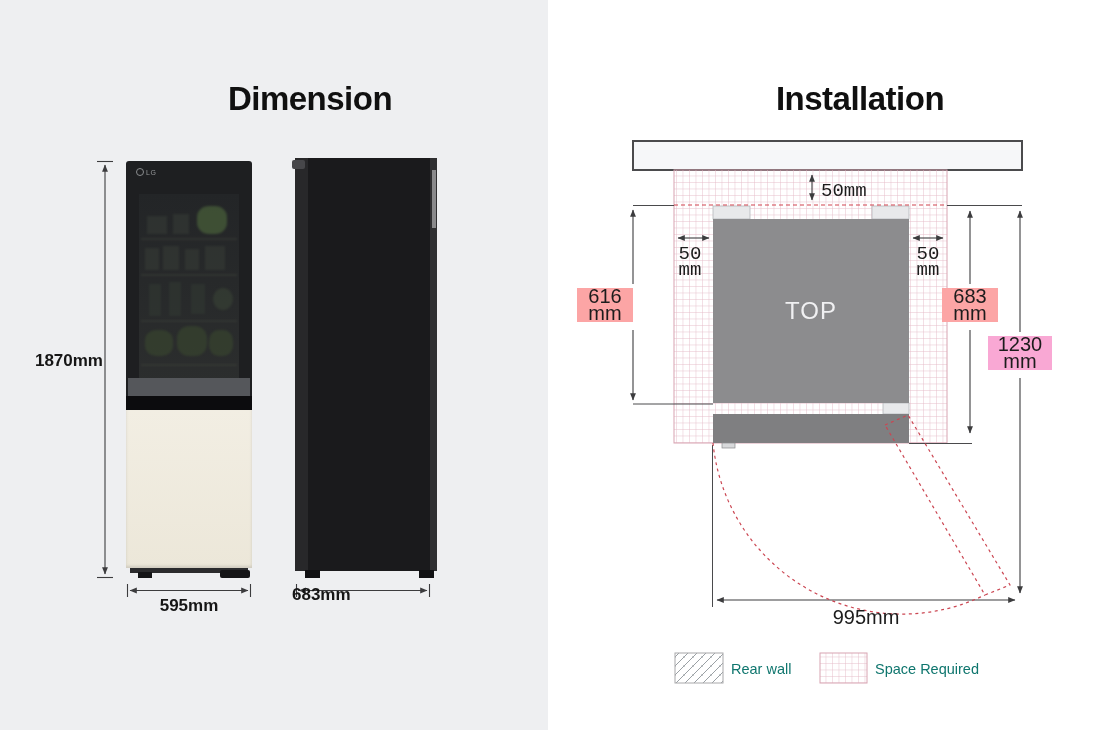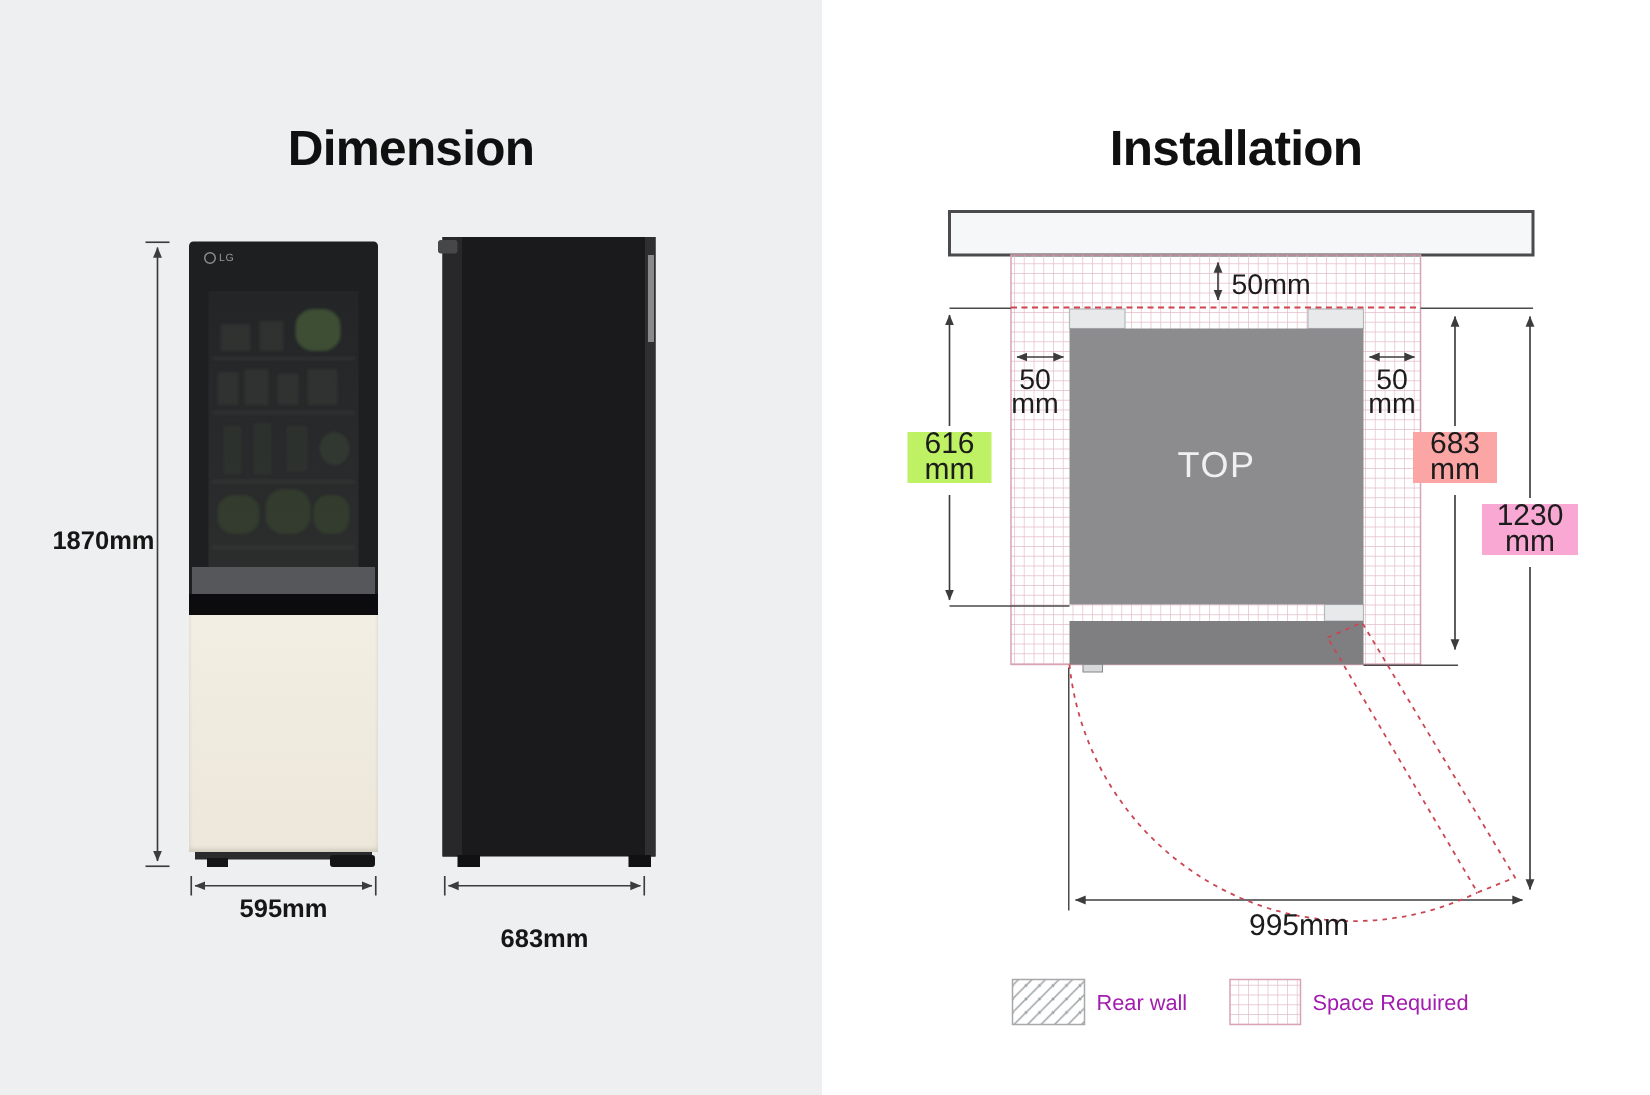--- a/index.html
+++ b/index.html
@@ -7,29 +7,29 @@
     width:1100px;height:730px;position:relative;overflow:hidden;
     font-family:"Liberation Sans","DejaVu Sans",sans-serif;
     background:#ffffff;
   }
   .abs{position:absolute;}
   
   #left-bg{left:0;top:0;width:548px;height:730px;background:#eeeff1;}
   
   .panel-title{
     top:80px;text-align:center;font-size:33px;font-weight:700;
-    color:#101010;letter-spacing:-0.5px;
+    color:#101010;letter-spacing:-0.5px;margin-left:36px;
   }
   #title-dimension{left:0;width:548px;}
   #title-installation{left:548px;width:552px;}
   
   .dim-big{font-size:17px;font-weight:700;color:#161616;}
   #lbl-height{left:8px;top:351px;width:95px;text-align:right;}
   #lbl-width{left:120px;top:596px;width:138px;text-align:center;}
-  #lbl-depth{left:292px;top:616px;width:142px;text-align:center;}
+  #lbl-depth{left:292px;top:585px;width:142px;}
   
   #fridge-front{left:126px;top:161px;width:126px;height:417px;}
   .ff-glass{left:0;top:0;width:126px;height:236px;background:#1e1f21;border-radius:3px 3px 0 0;}
   .ff-glass-in{left:13px;top:33px;width:100px;height:196px;overflow:hidden;
     background:linear-gradient(180deg,#232527 0%,#2c2e2e 100%);}
   .ff-items{left:0;top:0;width:100px;height:196px;filter:blur(1px);opacity:.8;}
   .shelf{left:2px;width:96px;height:2px;background:#40433c;opacity:.55;}
   .it{background:#3b4038;opacity:.6;}
   .ff-grayband{left:2px;top:217px;width:122px;height:19px;background:#55575b;}
   .ff-black{left:0;top:235px;width:126px;height:14px;background:#0c0c0e;}
@@ -42,35 +42,35 @@
   .lg-ring{display:inline-block;width:6px;height:6px;border:1px solid #8a8c8e;border-radius:50%;}
   
   #fridge-side{left:295px;top:158px;width:142px;height:420px;}
   .fs-body{left:0;top:0;width:142px;height:413px;background:#1a1a1c;}
   .fs-left{left:0;top:0;width:13px;height:413px;background:#28282a;}
   .fs-right{left:135px;top:0;width:7px;height:413px;background:#2f2f31;}
   .fs-gasket{left:137px;top:12px;width:4px;height:58px;background:#9a9a9c;opacity:.85;}
   .fs-hinge{left:-3px;top:2px;width:13px;height:9px;background:#47474a;border-radius:2px;}
   .fs-foot{top:412px;width:15px;height:8px;background:#111113;}
   
-  .dim-small{font-size:19px;font-weight:400;color:#1c1c1c;}
+  .dim-small{font-size:19px;font-weight:400;color:#1c1c1c;font-family:Liberation Mono, monospace;}
   .dim-med{font-size:20px;font-weight:400;color:#1c1c1c;}
   .two-line span{display:block;text-align:center;line-height:17px;}
   #lbl-top-view{left:713px;top:297px;width:196px;text-align:center;
     font-size:24px;font-weight:400;color:#f0f0f2;letter-spacing:1px;}
   #lbl-50top{left:821px;top:180px;}
   #lbl-50left{left:663px;top:246px;width:54px;}
   #lbl-50left span,#lbl-50right span{line-height:16px;}
   #lbl-50right{left:901px;top:246px;width:54px;}
-  #lbl-616{left:605px;top:288px;width:56px;background:#bef264;}
+  #lbl-616{left:577px;top:288px;width:56px;background:#fca5a5;}
   #lbl-683r{left:942px;top:288px;width:56px;background:#fca5a5;}
   #lbl-1230{left:988px;top:336px;width:64px;background:#f9a8d4;}
   #lbl-995{left:716px;top:606px;width:300px;text-align:center;}
   
-  .legend-label{font-size:14.5px;font-weight:400;color:#a21caf;}
+  .legend-label{font-size:14.5px;font-weight:400;color:#0f766e;}
   #lbl-legend-rear{left:731px;top:661px;}
   #lbl-legend-space{left:875px;top:661px;}
   svg{pointer-events:none;}
 </style>
 </head>
 <body>
 
 <div id="left-bg" class="abs"></div>
 
 <div id="title-dimension" class="abs panel-title">Dimension</div>

